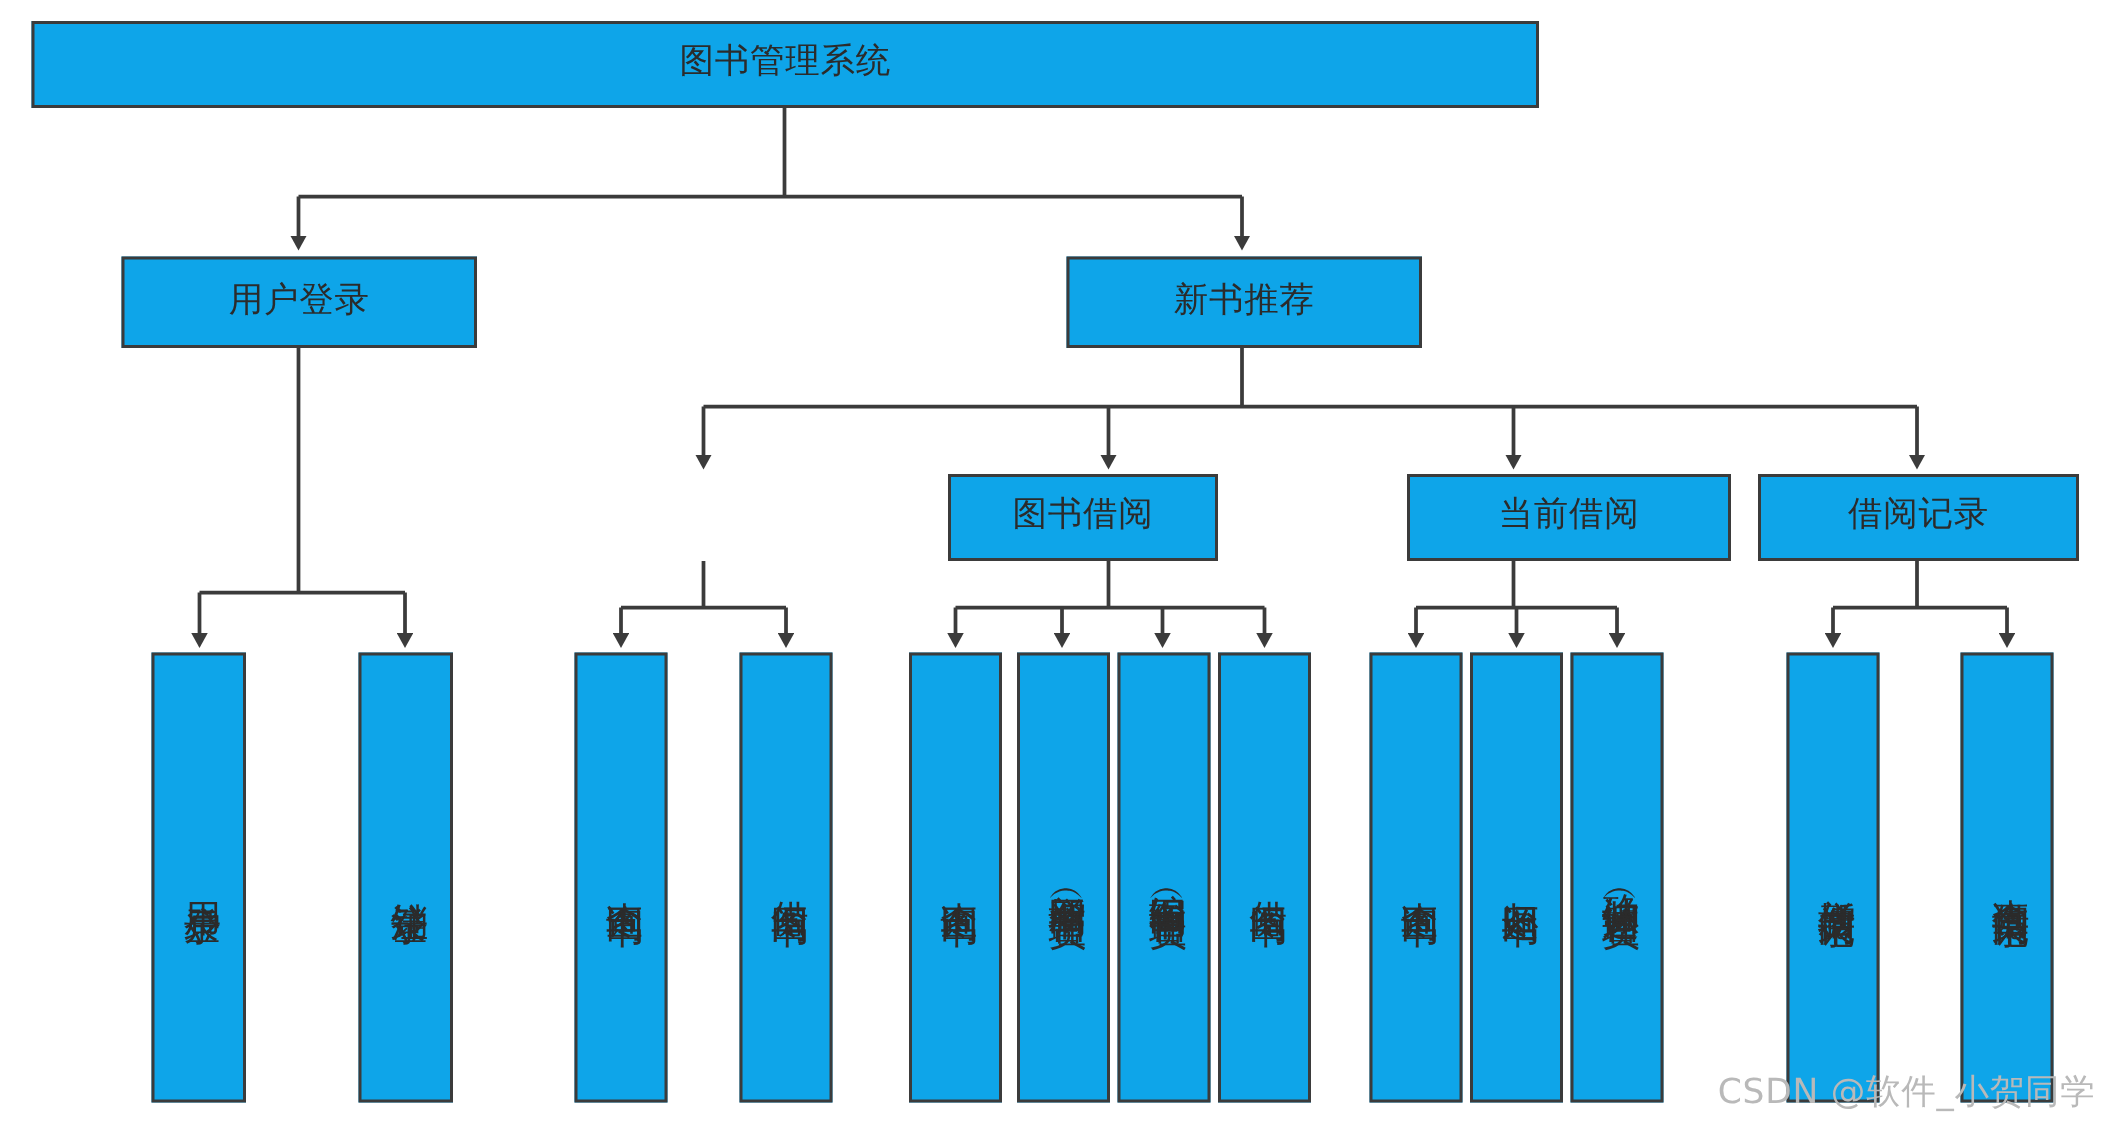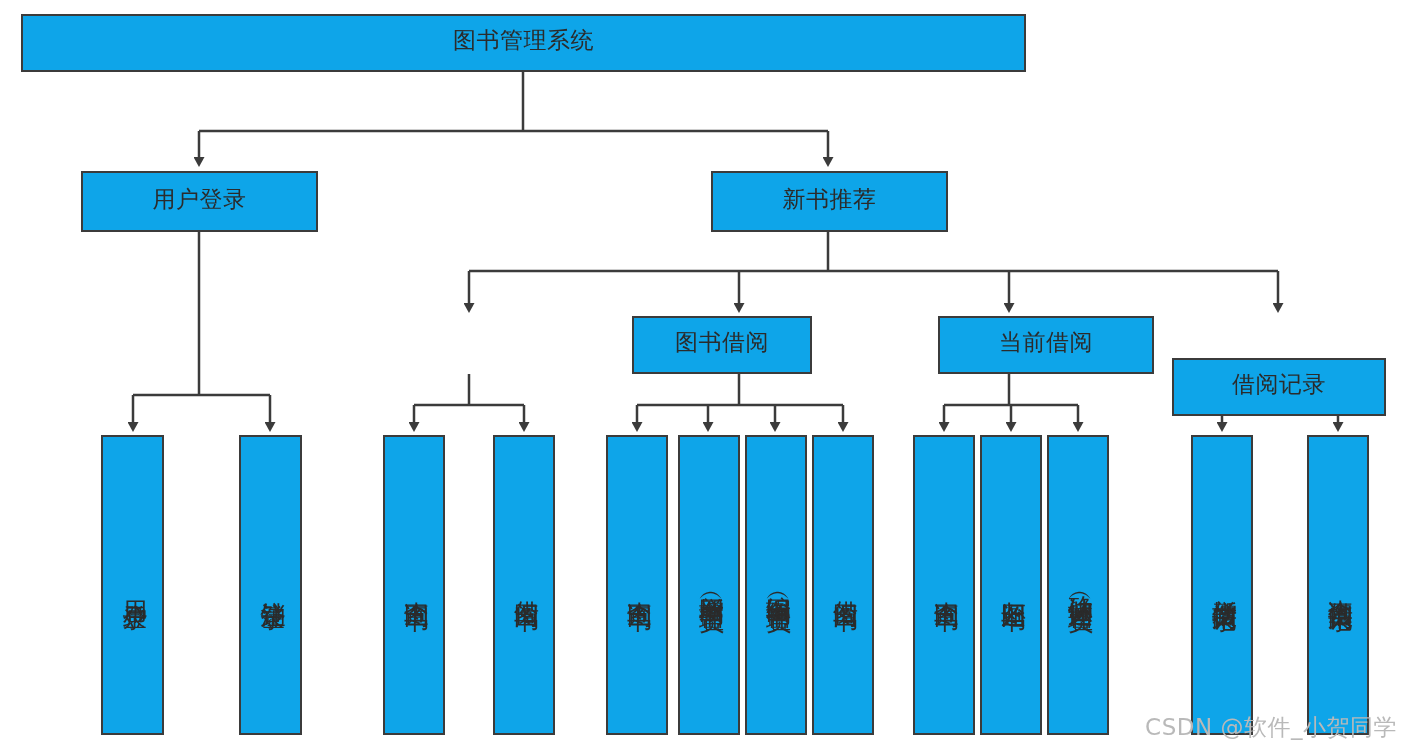--- a/index.html
+++ b/index.html
@@ -126,21 +126,21 @@
   <div class="node horiz" style="left:711px; top:171px; width:237px; height:61px;">
     <span class="lbl">新书推荐</span>
   </div>
 
   <div class="node horiz" style="left:632px; top:316px; width:180px; height:58px;">
     <span class="lbl">图书借阅</span>
   </div>
   <div class="node horiz" style="left:902px; top:316px; width:216px; height:58px;margin-left:36px;">
     <span class="lbl">当前借阅</span>
   </div>
-  <div class="node horiz" style="left:1172px; top:316px; width:214px; height:58px;margin-top:42px;">
+  <div class="node horiz" style="left:1172px; top:316px; width:214px; height:58px;">
     <span class="lbl">借阅记录</span>
   </div>
 
   <div class="node vert" style="left:101px; top:435px; width:63px; height:300px;">
     <span class="lbl">用户登录</span>
   </div>
   <div class="node vert" style="left:239px; top:435px; width:63px; height:300px;">
     <span class="lbl">注销登录</span>
   </div>
 

